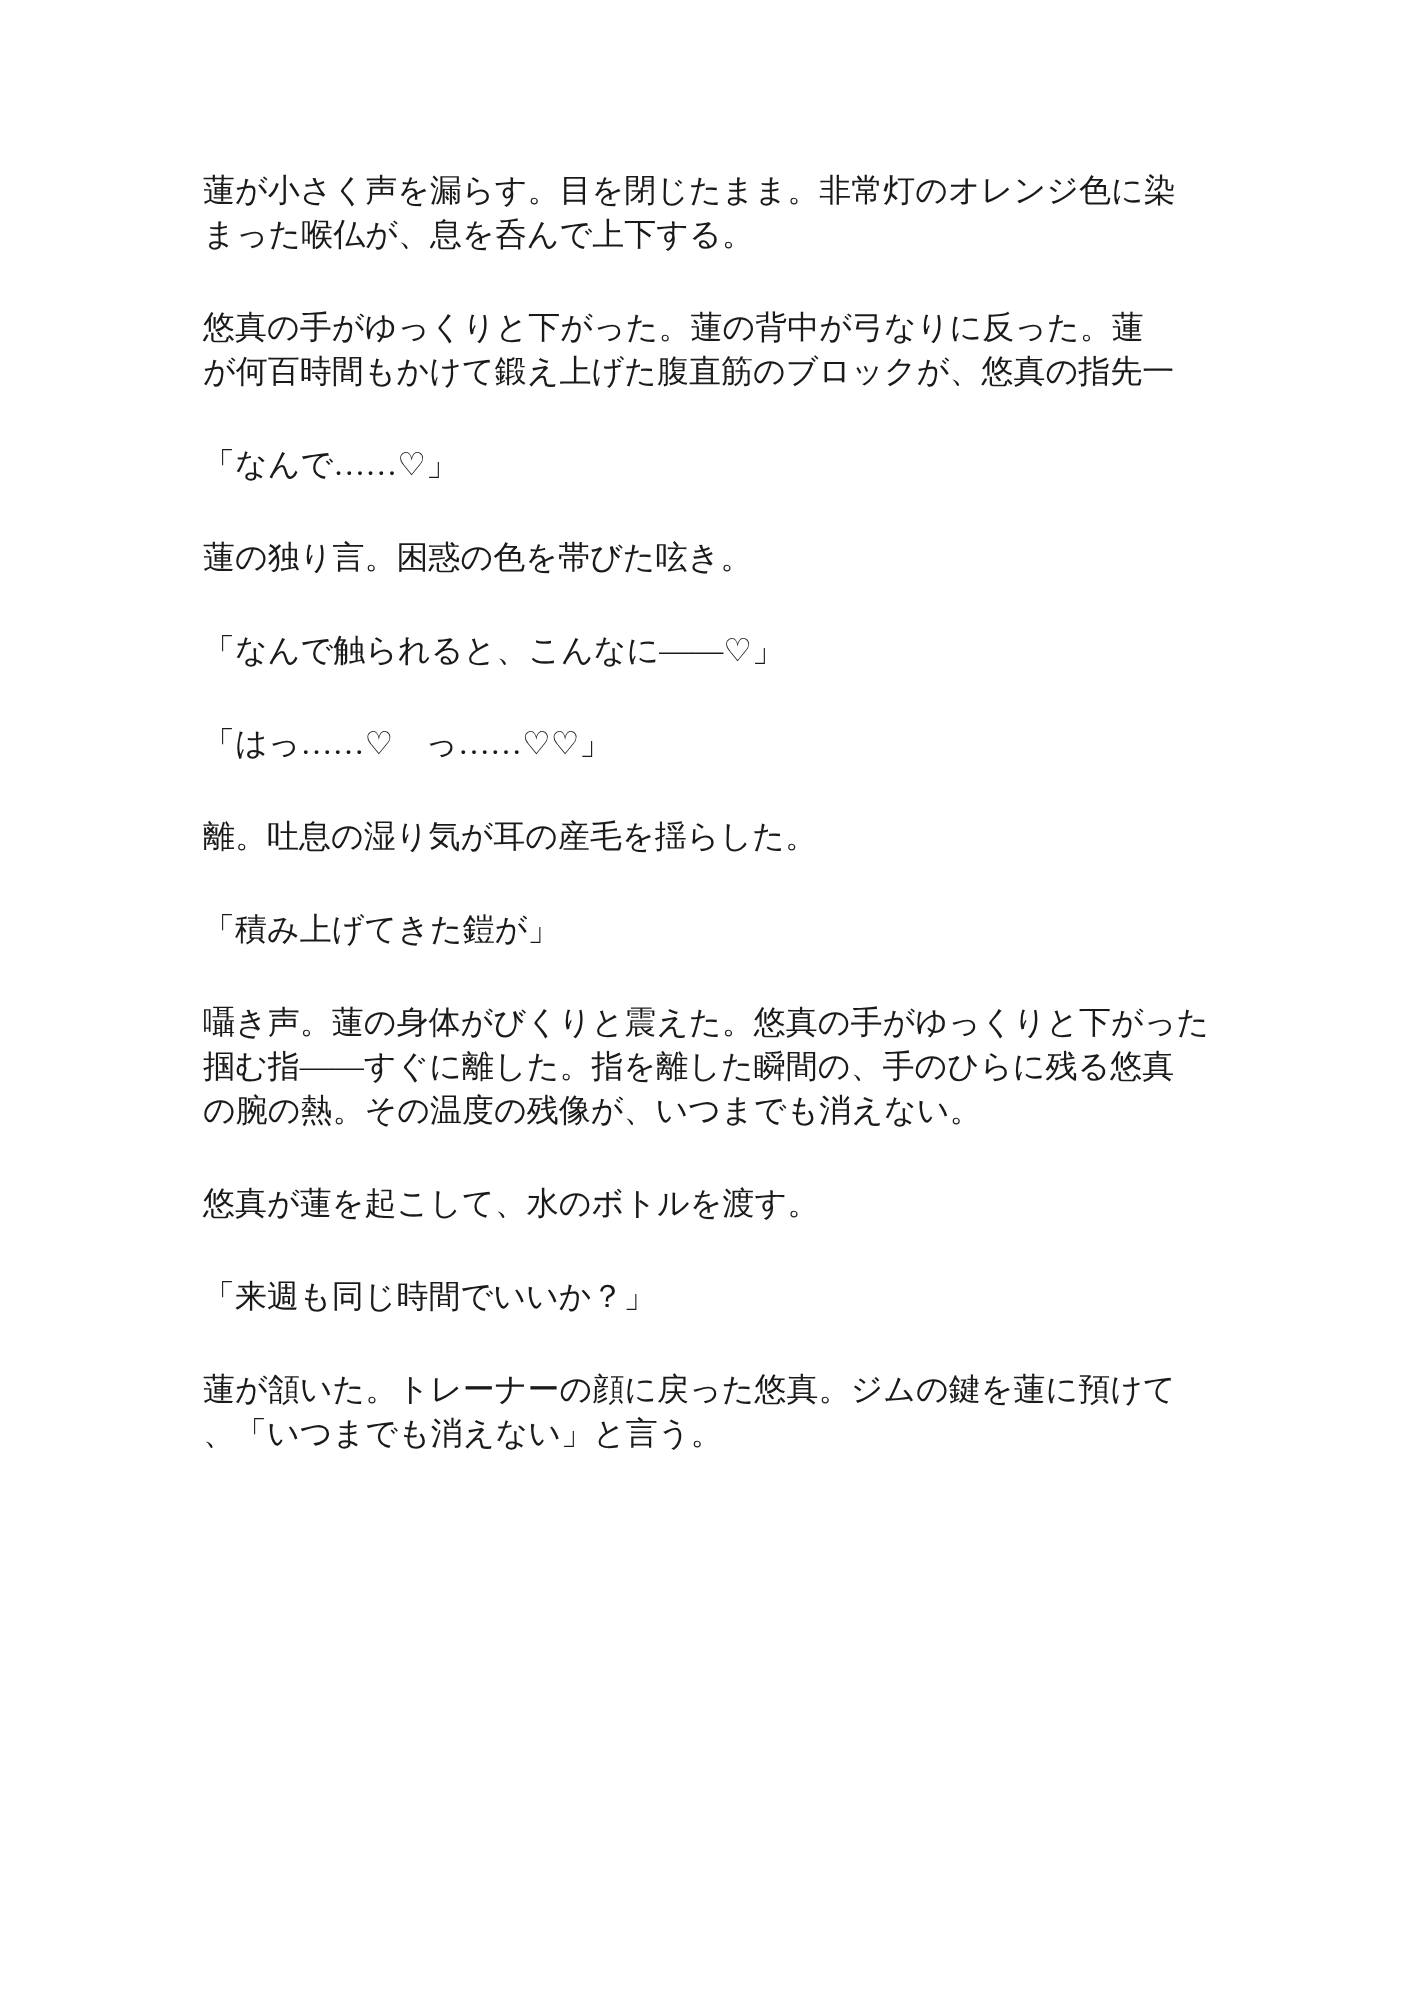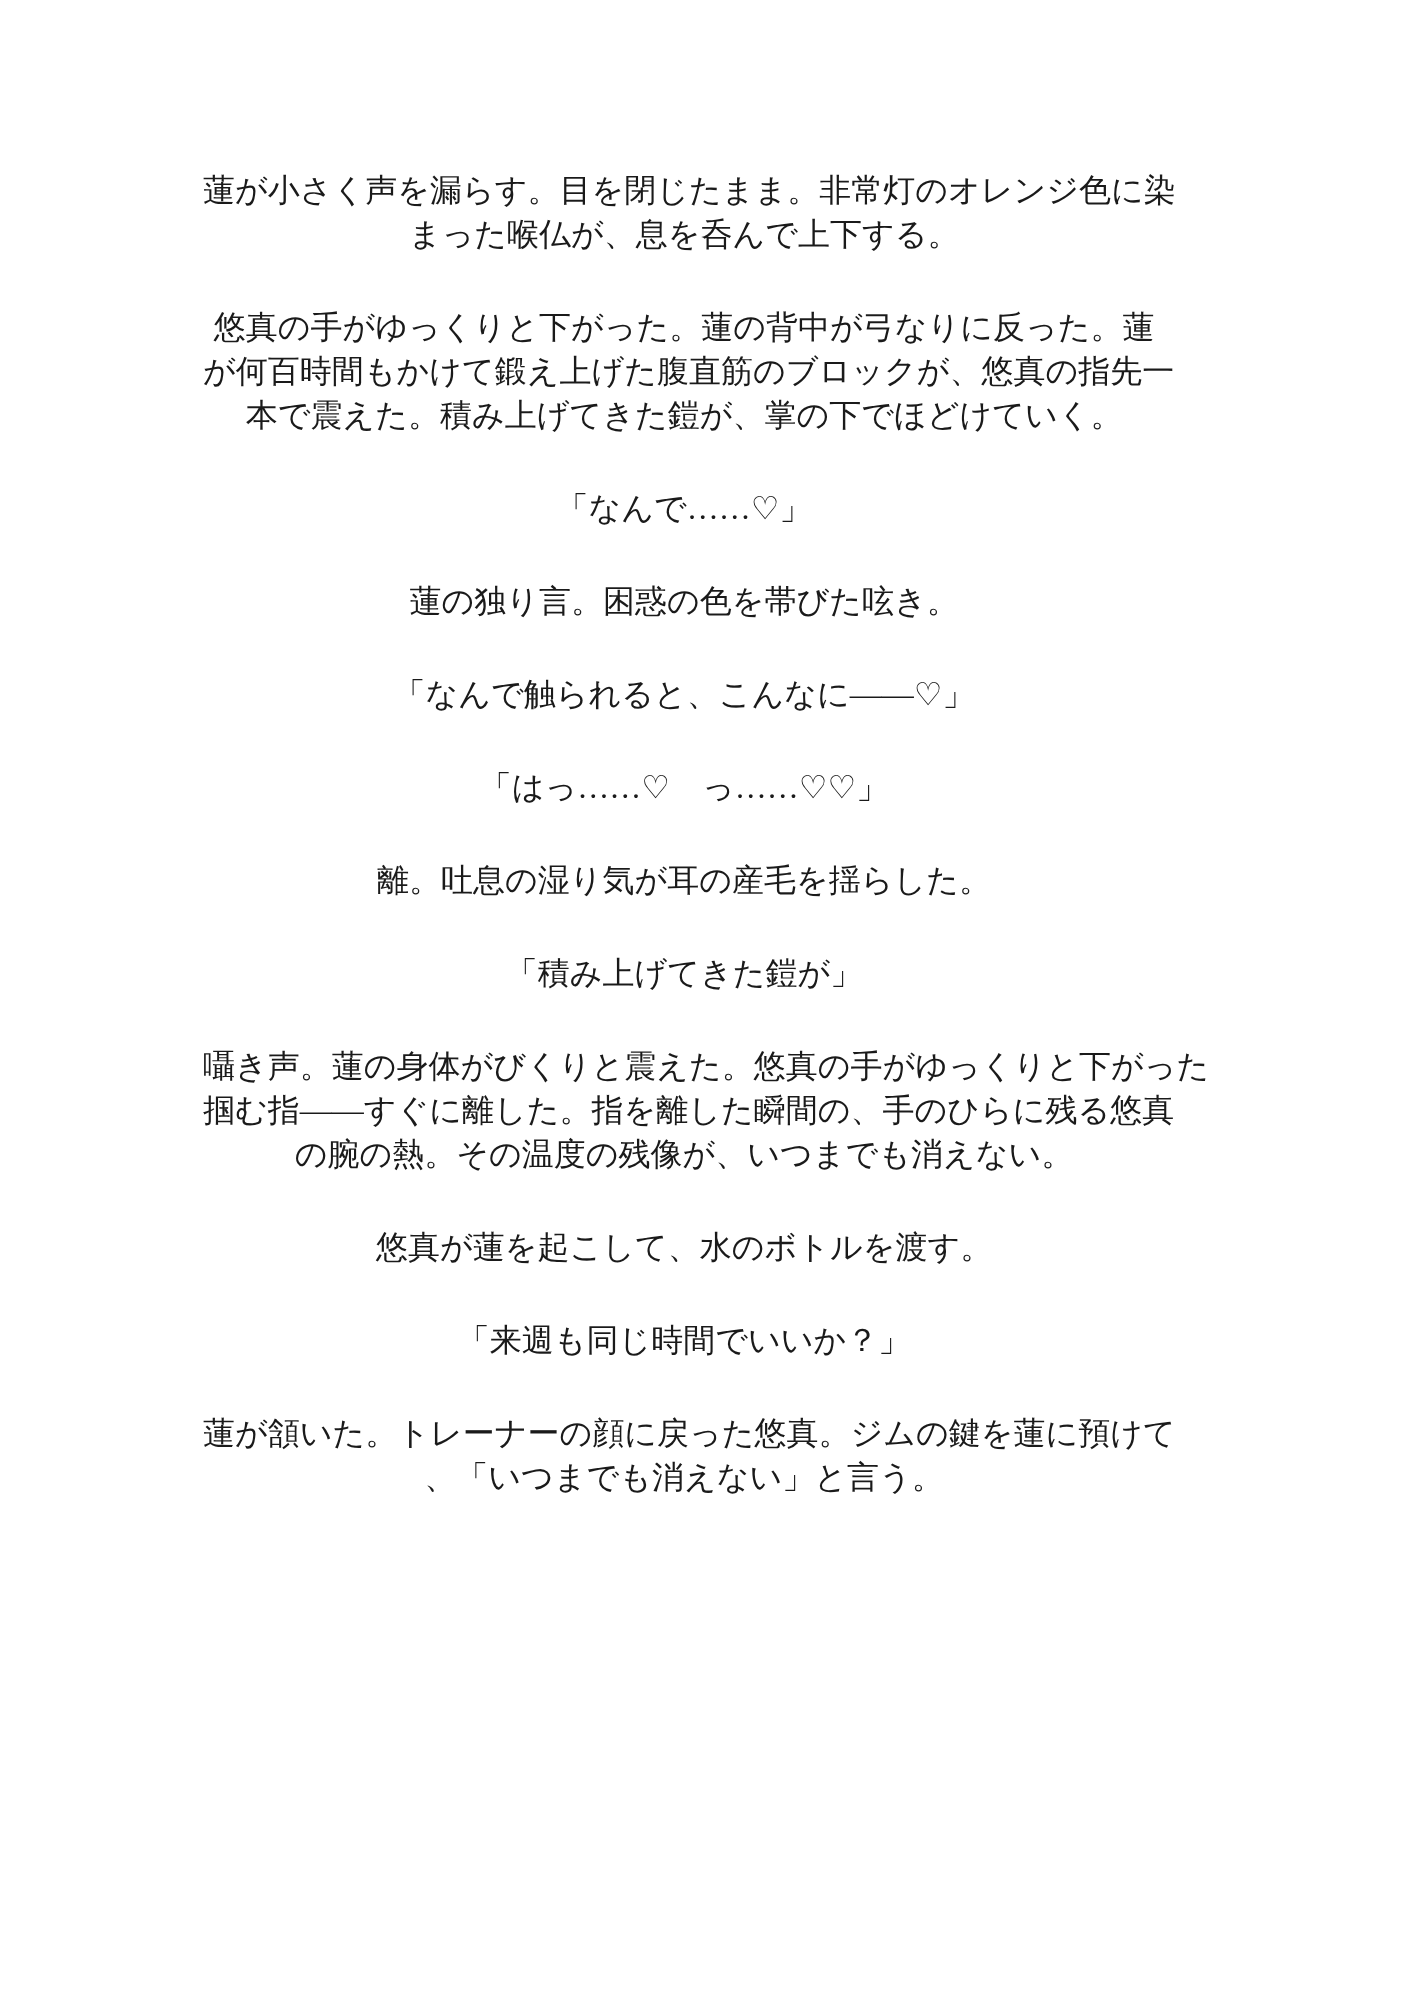--- a/index.html
+++ b/index.html
@@ -20,21 +20,21 @@
     background: #ffffff;
   }
   .text-block {
     position: absolute;
     left: 203px;
     top: 168px;
     width: 962px;
     font-size: 32px;
     line-height: 44px;
     color: #1a1a1a;
-    text-align: center;
+    text-align: left;
   }
   .para {
     margin: 0 0 49px 0;
     padding: 0;
   }
   .line {
     display: block;
     white-space: pre;
     height: 44px;
   }
@@ -44,21 +44,20 @@
 
 <main class="page">
   <article class="text-block" id="text-block" style="color: rgb(26, 26, 26);">
       <p class="para">
         <span class="line">蓮が小さく声を漏らす。目を閉じたまま。非常灯のオレンジ色に染</span>
         <span class="line">まった喉仏が、息を呑んで上下する。</span>
       </p>
       <p class="para">
         <span class="line">悠真の手がゆっくりと下がった。蓮の背中が弓なりに反った。蓮</span>
         <span class="line">が何百時間もかけて鍛え上げた腹直筋のブロックが、悠真の指先一</span>
-        <span class="line">本で震えた。積み上げてきた鎧が、掌の下でほどけていく。</span>
       </p>
       <p class="para">
         <span class="line">「なんで……♡」</span>
       </p>
       <p class="para">
         <span class="line">蓮の独り言。困惑の色を帯びた呟き。</span>
       </p>
       <p class="para">
         <span class="line">「なんで触られると、こんなに――♡」</span>
       </p>

